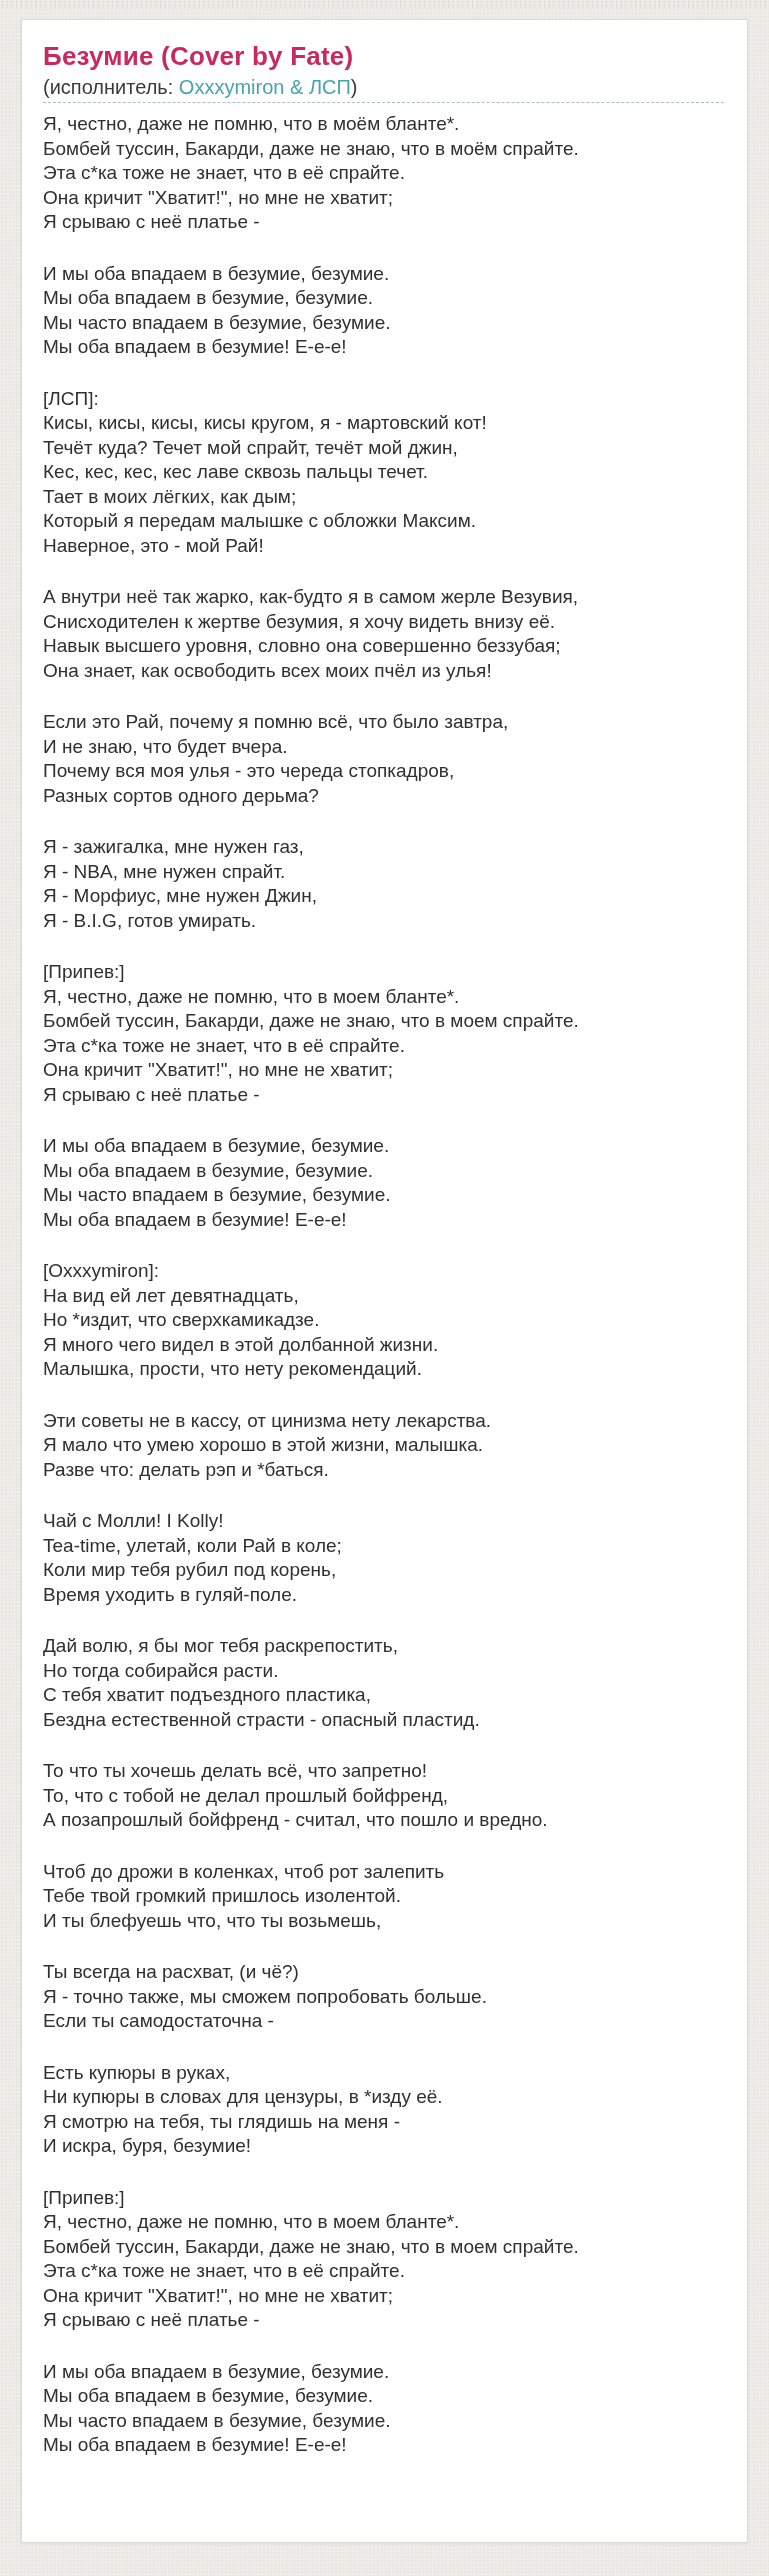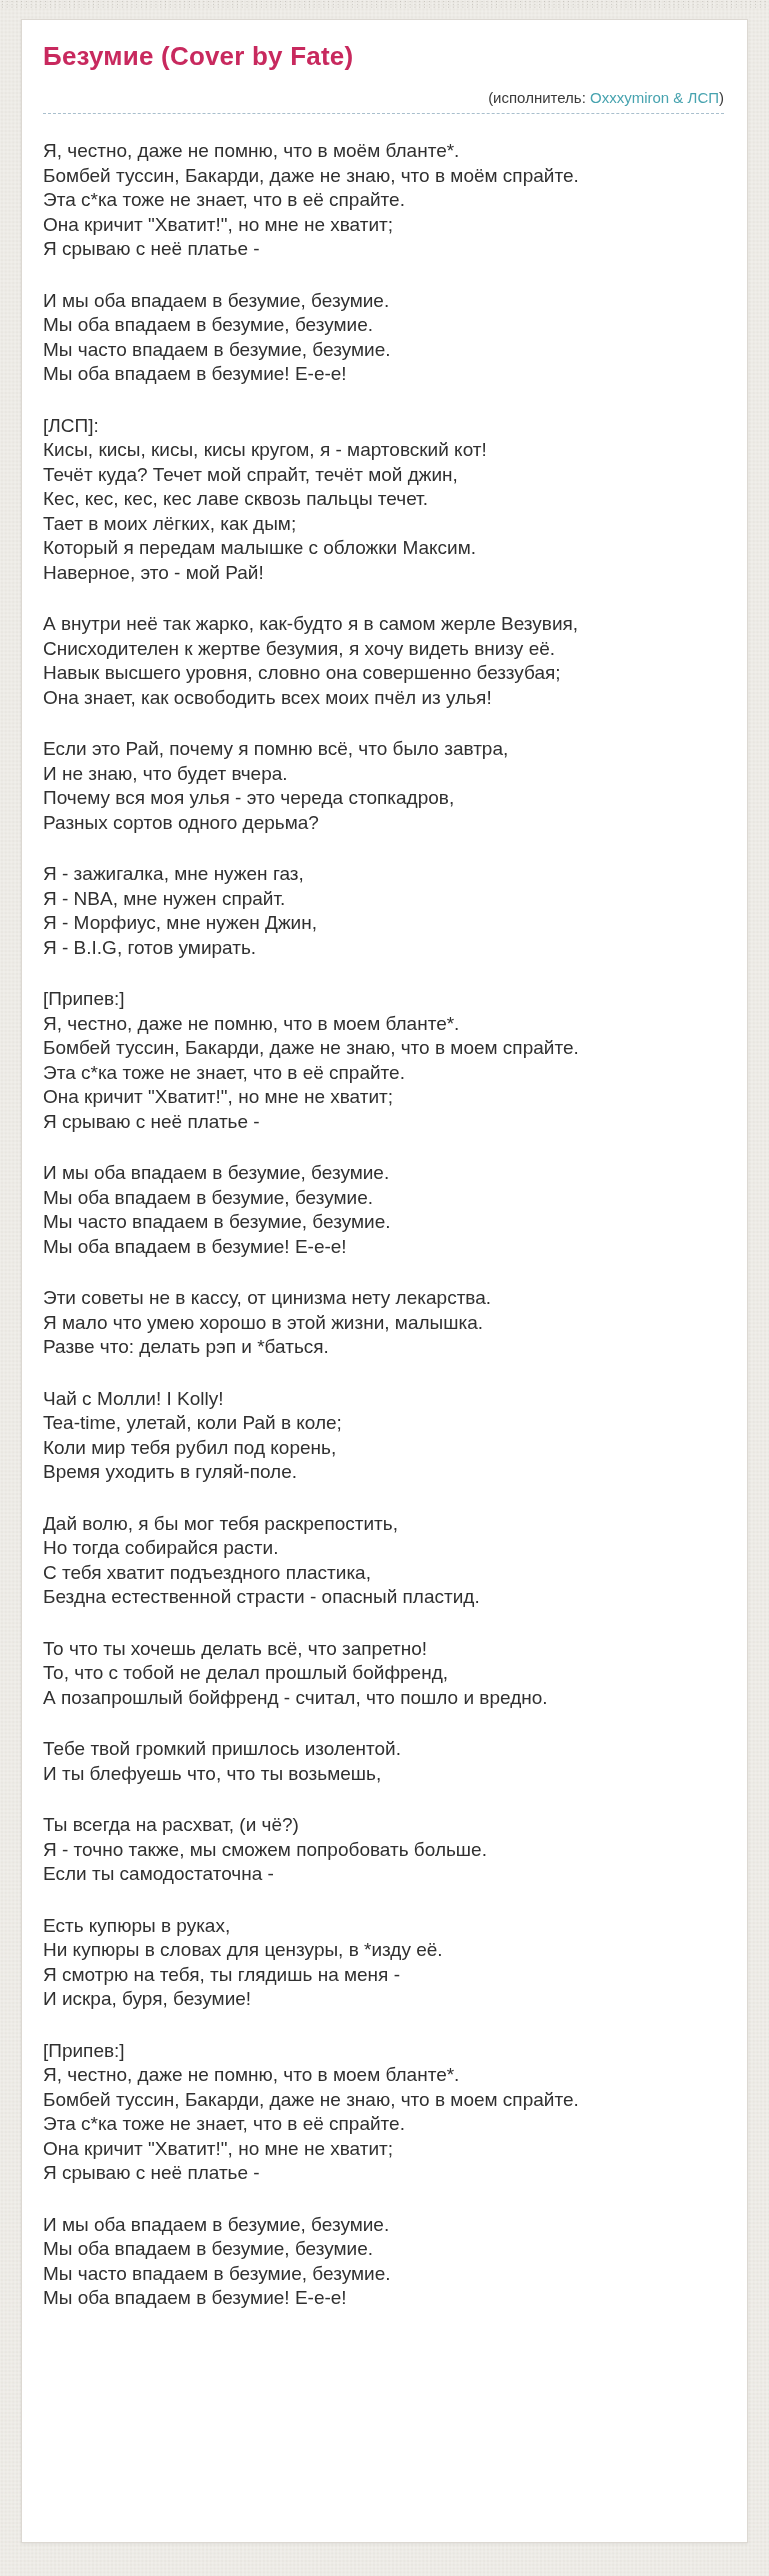--- a/index.html
+++ b/index.html
@@ -39,37 +39,36 @@
 
   .page-title {
     font-size: 26px;
     font-weight: 700;
     color: #c8295e;
     line-height: 31px;
     letter-spacing: 0.2px;
   }
 
   .artist-line {
-    font-size: 15px;
+    font-size: 20px;
     color: #3a3a3a;
     line-height: 20px;
-    margin-top: 16px;
+    margin-top: 5px;
     padding-bottom: 4.8px;
     border-bottom: 1px dashed #a9bfcd;
-    text-align: right;
   }
 
   .artist-link {
     color: #47a3af;
     text-decoration: none;
     cursor: pointer;
   }
 
   .lyrics {
-    margin-top: 25px;
+    margin-top: 9px;
     font-size: 19px;
     line-height: 24.5px;
     color: #303030;
   }
 
   .stanza { margin-bottom: 27px; }
   .stanza:last-child { margin-bottom: 0; }
 
   .line { white-space: pre-wrap; }
 </style>
@@ -133,20 +132,27 @@
         <div class="line">Она кричит "Хватит!", но мне не хватит;</div>
         <div class="line">Я срываю с неё платье -</div>
       </div>
       <div class="stanza">
         <div class="line">И мы оба впадаем в безумие, безумие.</div>
         <div class="line">Мы оба впадаем в безумие, безумие.</div>
         <div class="line">Мы часто впадаем в безумие, безумие.</div>
         <div class="line">Мы оба впадаем в безумие! Е-е-е!</div>
       </div>
       <div class="stanza">
+        <div class="line">[Oxxxymiron]:</div>
+        <div class="line">На вид ей лет девятнадцать,</div>
+        <div class="line">Но *издит, что сверхкамикадзе.</div>
+        <div class="line">Я много чего видел в этой долбанной жизни.</div>
+        <div class="line">Малышка, прости, что нету рекомендаций.</div>
+      </div>
+      <div class="stanza">
         <div class="line">Эти советы не в кассу, от цинизма нету лекарства.</div>
         <div class="line">Я мало что умею хорошо в этой жизни, малышка.</div>
         <div class="line">Разве что: делать рэп и *баться.</div>
       </div>
       <div class="stanza">
         <div class="line">Чай с Молли! I Kolly!</div>
         <div class="line">Tea-time, улетай, коли Рай в коле;</div>
         <div class="line">Коли мир тебя рубил под корень,</div>
         <div class="line">Время уходить в гуляй-поле.</div>
       </div>
@@ -155,20 +161,21 @@
         <div class="line">Но тогда собирайся расти.</div>
         <div class="line">С тебя хватит подъездного пластика,</div>
         <div class="line">Бездна естественной страсти - опасный пластид.</div>
       </div>
       <div class="stanza">
         <div class="line">То что ты хочешь делать всё, что запретно!</div>
         <div class="line">То, что с тобой не делал прошлый бойфренд,</div>
         <div class="line">А позапрошлый бойфренд - считал, что пошло и вредно.</div>
       </div>
       <div class="stanza">
+        <div class="line">Чтоб до дрожи в коленках, чтоб рот залепить</div>
         <div class="line">Тебе твой громкий пришлось изолентой.</div>
         <div class="line">И ты блефуешь что, что ты возьмешь,</div>
       </div>
       <div class="stanza">
         <div class="line">Ты всегда на расхват, (и чё?)</div>
         <div class="line">Я - точно также, мы сможем попробовать больше.</div>
         <div class="line">Если ты самодостаточна -</div>
       </div>
       <div class="stanza">
         <div class="line">Есть купюры в руках,</div>

